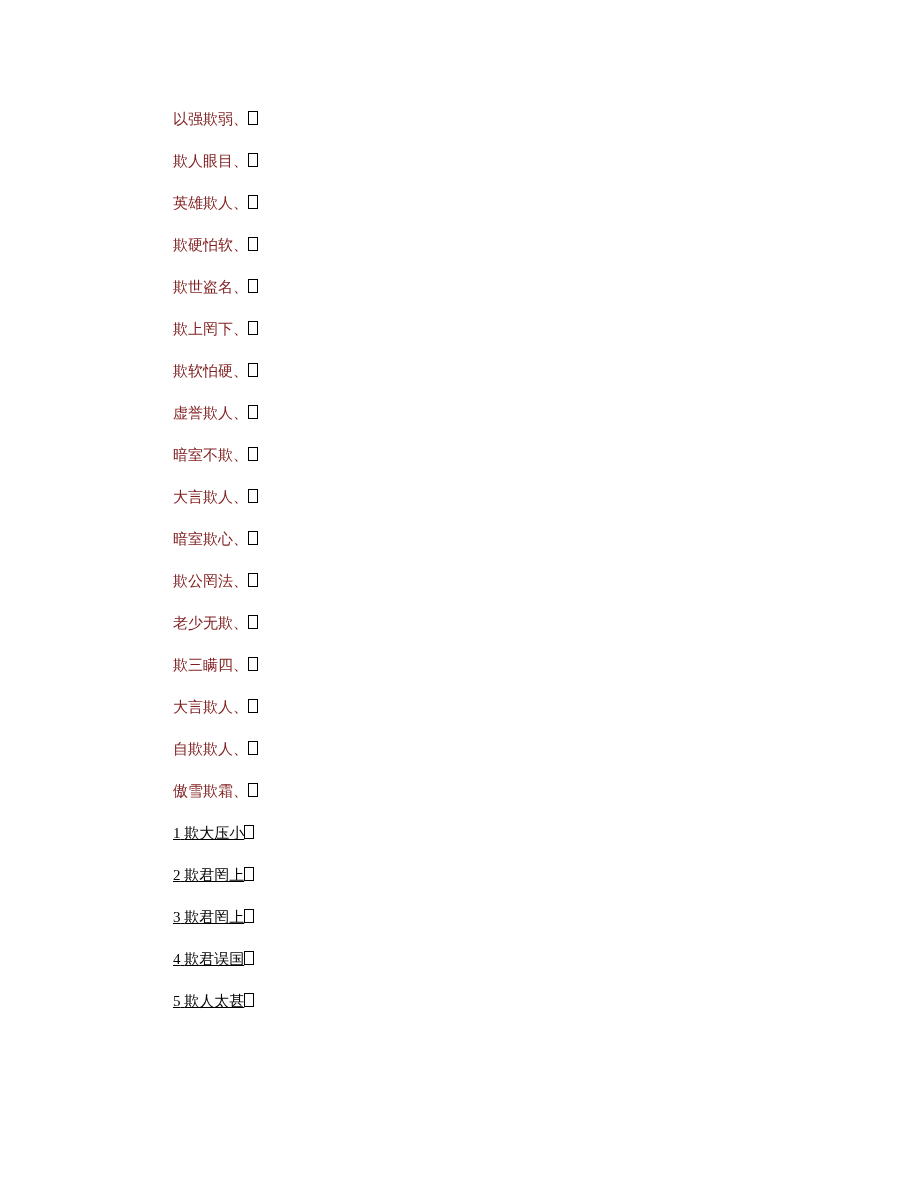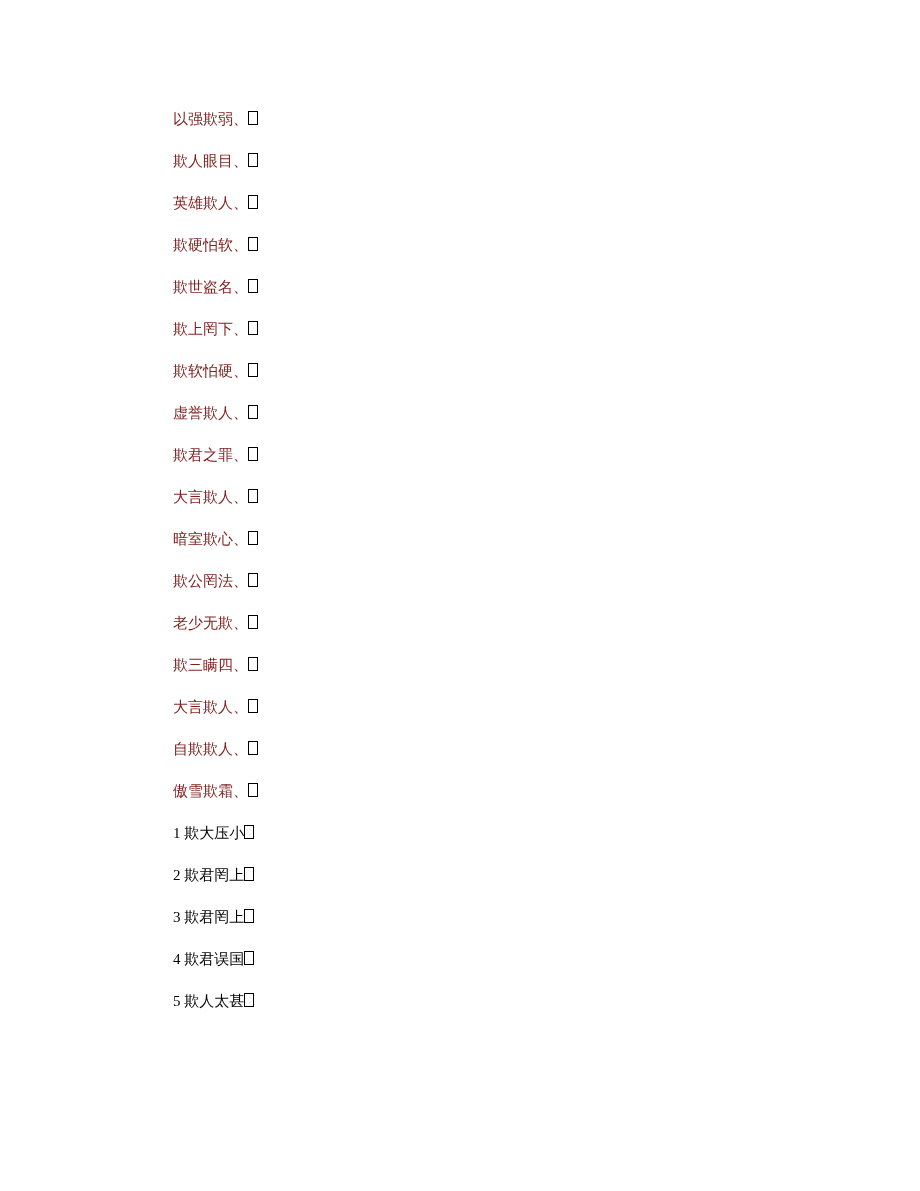--- a/index.html
+++ b/index.html
@@ -19,20 +19,21 @@
       color: #7f1d1d;
       line-height: 1;
       margin-bottom: 25px;
       letter-spacing: 0px;
     }
     .num-line {
       font-size: 15px;
       color: #000000;
       line-height: 1;
       margin-bottom: 25px;
+      text-decoration: underline;
     }
     .tofu {
       display: inline-block;
       width: 8px;
       height: 12px;
       border: 1px solid #000000;
       vertical-align: baseline;
       position: relative;
       top: 1px;
     }
@@ -43,21 +44,21 @@
 <div class="page">
   <div id="lines-container">
       <div class="line"><span>以强欺弱、</span><span class="tofu"></span></div>
       <div class="line"><span>欺人眼目、</span><span class="tofu"></span></div>
       <div class="line"><span>英雄欺人、</span><span class="tofu"></span></div>
       <div class="line"><span>欺硬怕软、</span><span class="tofu"></span></div>
       <div class="line"><span>欺世盗名、</span><span class="tofu"></span></div>
       <div class="line"><span>欺上罔下、</span><span class="tofu"></span></div>
       <div class="line"><span>欺软怕硬、</span><span class="tofu"></span></div>
       <div class="line"><span>虚誉欺人、</span><span class="tofu"></span></div>
-      <div class="line"><span>欺君之罪、</span><span class="tofu"></span></div>
+      <div class="line"><span>暗室不欺、</span><span class="tofu"></span></div>
       <div class="line"><span>大言欺人、</span><span class="tofu"></span></div>
       <div class="line"><span>暗室欺心、</span><span class="tofu"></span></div>
       <div class="line"><span>欺公罔法、</span><span class="tofu"></span></div>
       <div class="line"><span>老少无欺、</span><span class="tofu"></span></div>
       <div class="line"><span>欺三瞒四、</span><span class="tofu"></span></div>
       <div class="line"><span>大言欺人、</span><span class="tofu"></span></div>
       <div class="line"><span>自欺欺人、</span><span class="tofu"></span></div>
       <div class="line"><span>傲雪欺霜、</span><span class="tofu"></span></div>
     </div>
   <div id="numbered-container">

